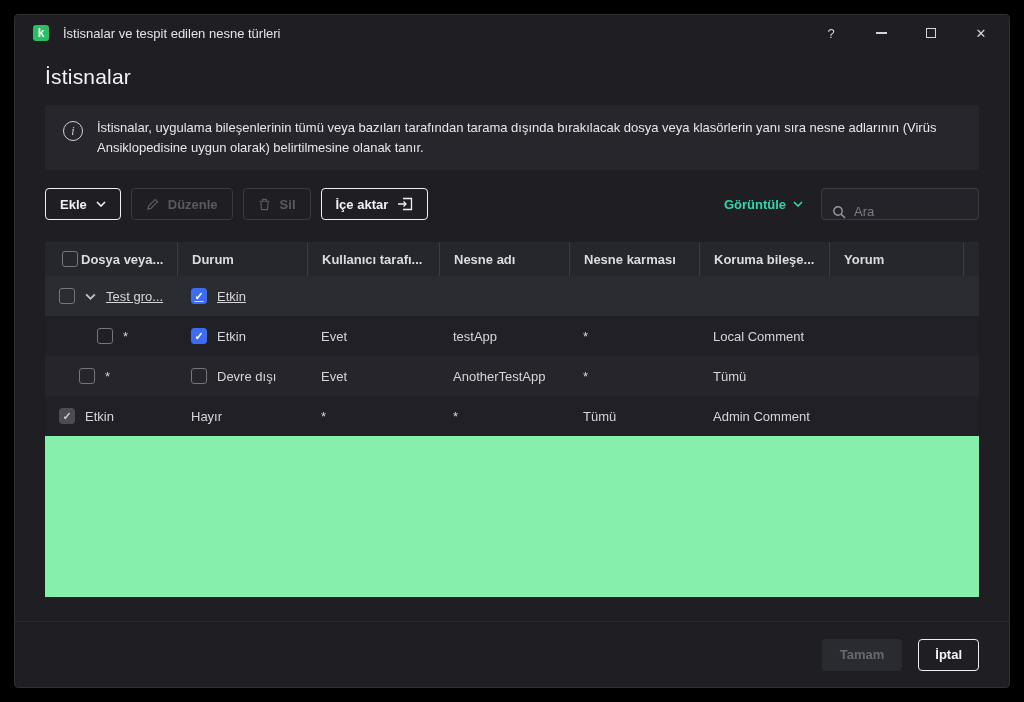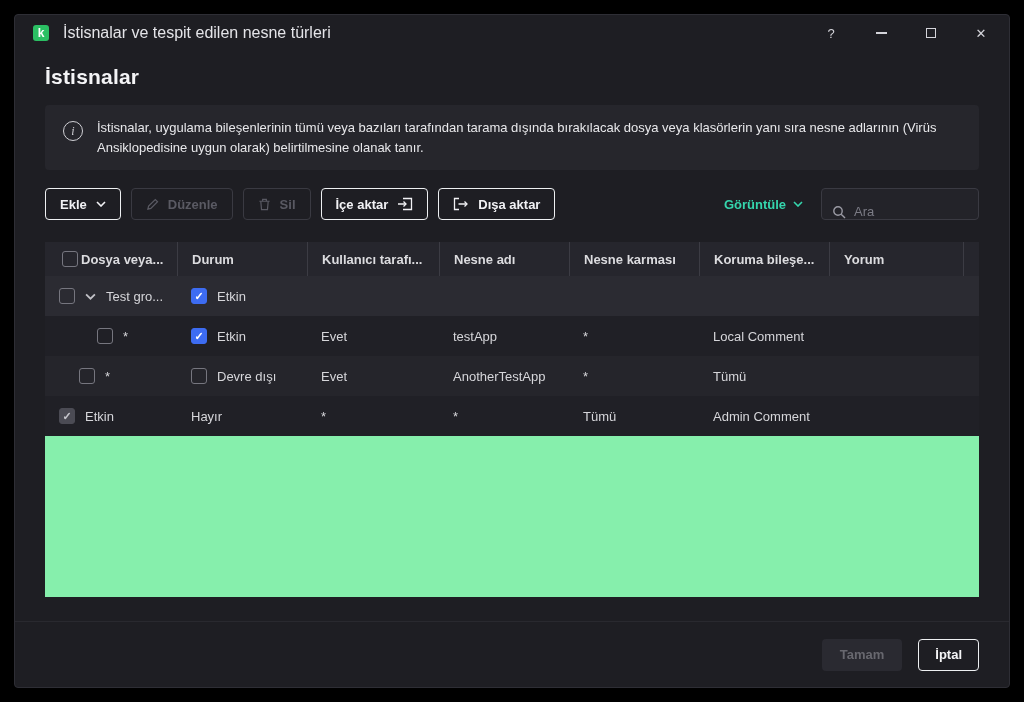--- a/index.html
+++ b/index.html
@@ -5,28 +5,28 @@
   * { box-sizing: border-box; margin: 0; padding: 0; }
   html,body { width:1024px; height:702px; background:#000; font-family:"Liberation Sans", sans-serif; }
 
   .window { position:absolute; left:14px; top:14px; width:996px; height:674px;
     background:#1e1e23; border:1px solid #2e2e35; border-radius:4px; overflow:hidden; }
 
   
   .titlebar { height:36px; display:flex; align-items:center; padding:0 20px 0 18px; }
   .logo { width:16px; height:16px; background:#2bbf63; border-radius:3px; color:#fff;
     font-weight:bold; font-size:12px; display:flex; align-items:center; justify-content:center; flex:none; }
-  .win-title { margin-left:14px; font-size:16px; color:#e4e4e8; }
+  .win-title { margin-left:14px; font-size:13px; color:#e4e4e8; }
   .controls { margin-left:auto; display:flex; align-items:center; gap:34px; color:#d4d4da; font-size:13px; }
   .ctrl { width:16px; height:16px; display:flex; align-items:center; justify-content:center; cursor:pointer; }
   .ico-min { width:11px; height:2px; background:currentColor; display:inline-block; }
   .ico-max { width:10px; height:10px; border:1.5px solid currentColor; display:inline-block; }
 
   
-  h1 { margin:14px 30px 0; font-size:21px; font-weight:700; color:#f4f4f6; letter-spacing:.2px; }
+  h1 { margin:14px 30px 0; font-size:21px; font-weight:400; color:#f4f4f6; letter-spacing:.2px; }
   .infobox { margin:16px 30px 0; background:#26262c; border-radius:4px; padding:13px 18px;
     display:flex; gap:14px; align-items:flex-start; }
   .info-icon { flex:none; width:20px; height:20px; border:1.5px solid #cfcfd4; border-radius:50%;
     color:#cfcfd4; font-size:12px; font-style:italic; font-family:"Liberation Serif", serif;
     display:flex; align-items:center; justify-content:center; margin-top:3px; }
   .info-text { font-size:13px; color:#e8e8eb; line-height:1.5; max-width:880px; }
 
   
   .toolbar { margin:18px 30px 0; display:flex; align-items:center; gap:10px; }
   .btn { display:inline-flex; align-items:center; gap:9px; height:32px; padding:0 14px;
@@ -49,21 +49,21 @@
   .thead { display:grid; grid-template-columns:36px 96px 130px 132px 130px 130px 130px 1fr 16px;
     background:#26262d; height:34px; flex:none; }
   .th { font-size:13px; font-weight:700; color:#dcdcdf; padding-left:14px; display:flex;
     align-items:center; overflow:hidden; white-space:nowrap; }
   .th.no-pad { padding-left:0; }
   .th.sep { border-left:1px solid #3c3c44; }
   .th-check { display:flex; align-items:center; justify-content:center; }
 
   .row { display:grid; grid-template-columns:132px 130px 132px 130px 130px 130px 1fr;
     height:40px; flex:none; font-size:13px; color:#d6d6da; }
-  .row.group { background:#2b2b32; }
+  .row.group { background:#2b2b32;text-decoration:underline; }
   .row.odd  { background:#202026; }
   .row.even { background:#25252b; }
   .cell { padding-left:14px; display:flex; align-items:center; gap:10px; overflow:hidden; white-space:nowrap; }
   .cell.ind2 { padding-left:34px; }
   .cell.ind3 { padding-left:52px; }
   .chev { color:#c2c2c8; display:flex; align-items:center; cursor:pointer; }
 
   .checkbox { width:16px; height:16px; border-radius:3px; border:1.5px solid #76767f; flex:none;
     display:flex; align-items:center; justify-content:center; background:transparent; cursor:pointer; }
   .checkbox.checked { background:#3d6cf2; border-color:#3d6cf2; }
@@ -128,28 +128,20 @@
       <span>Sil</span>
     </button>
     <button class="btn">
       <span>İçe aktar</span>
       <svg width="16" height="14" viewBox="0 0 16 14" fill="none" stroke="currentColor" stroke-width="1.3">
           <path d="M6 1.5h8.5v11H6"></path>
           <path d="M1 7h8"></path>
           <path d="M6.5 4.5L9 7l-2.5 2.5"></path>
         </svg>
     </button>
-    <button class="btn">
-      <svg width="16" height="14" viewBox="0 0 16 14" fill="none" stroke="currentColor" stroke-width="1.3">
-          <path d="M6 12.5H1.5V1.5H6"></path>
-          <path d="M5.5 7H14"></path>
-          <path d="M11.5 4.5L14 7l-2.5 2.5"></path>
-        </svg>
-      <span>Dışa aktar</span>
-    </button>
 
     <div class="right-tools">
       <div class="view-toggle">
         <span>Görüntüle</span>
         <svg width="10" height="6" viewBox="0 0 10 6" fill="none" stroke="currentColor" stroke-width="1.6">
             <path d="M1 1l4 4 4-4"></path>
           </svg>
       </div>
       <div class="search">
         <svg width="14" height="14" viewBox="0 0 14 14" fill="none" stroke="currentColor" stroke-width="1.4">

